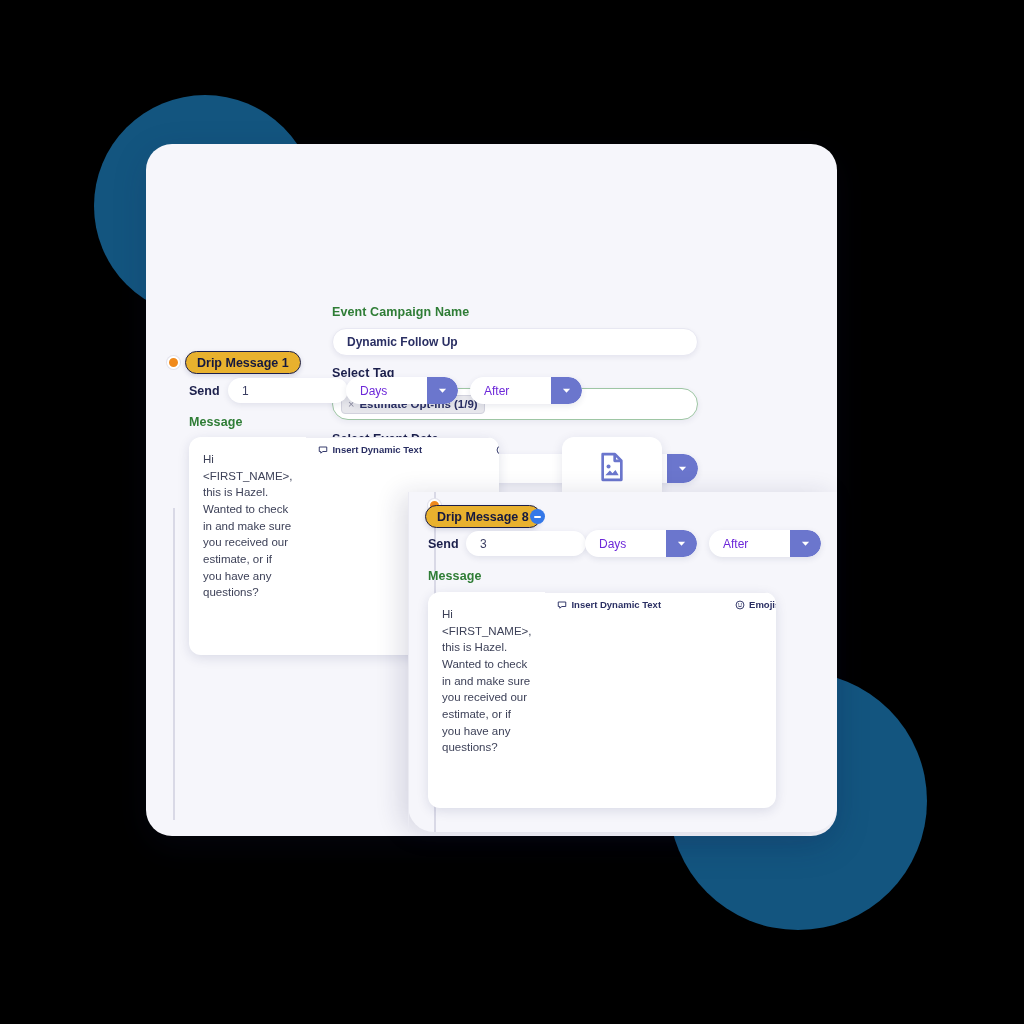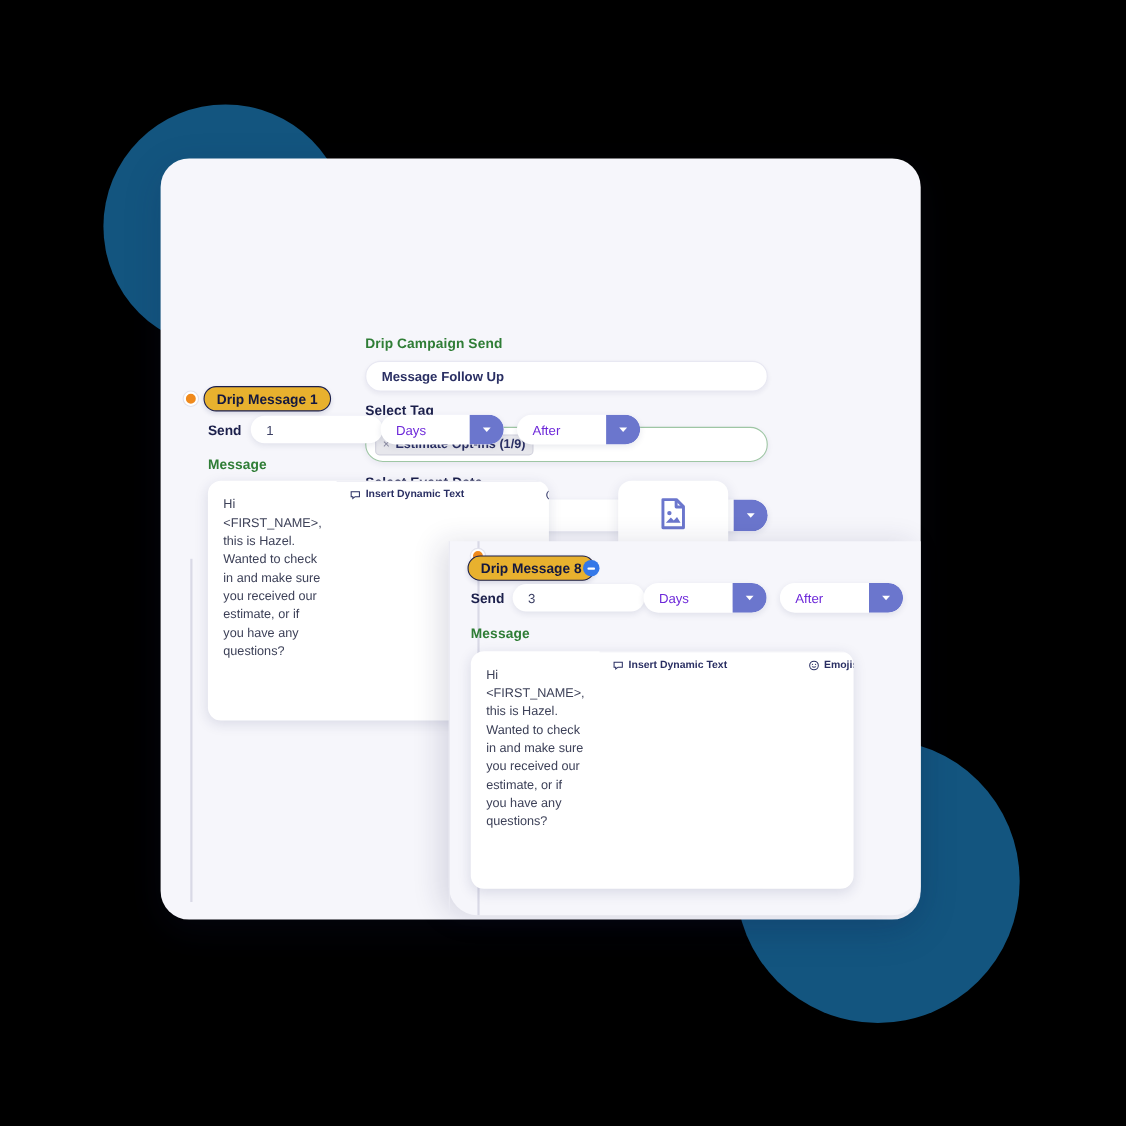--- a/index.html
+++ b/index.html
@@ -224,22 +224,22 @@
 </head>
 <body>
 
 <div id="stage">
 
   <div class="deco-circle" id="circle-top-left"></div>
   <div class="deco-circle" id="circle-bottom-right"></div>
 
   <div id="main-panel">
 
-    <div class="field-label label-green" id="label-campaign-name">Drip Campaign Send</div>
-    <div class="pill-input" id="campaign-name-input">Message Follow Up</div>
+    <div class="field-label label-green" id="label-campaign-name">Event Campaign Name</div>
+    <div class="pill-input" id="campaign-name-input">Dynamic Follow Up</div>
 
     <div class="field-label label-navy" id="label-select-tag">Select Tag</div>
     <div id="tag-select">
       <div id="tag-chip">
         <span class="chip-x">×</span>
         <span>Estimate Opt-ins (1/9)</span>
       </div>
     </div>
 
     <div class="field-label label-navy" id="label-select-event">Select Event Date</div>

